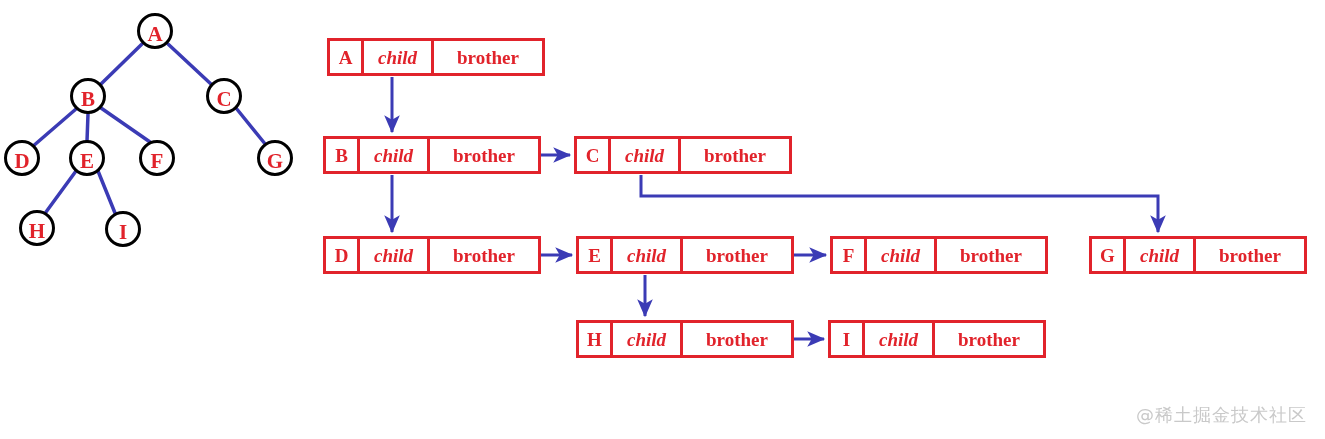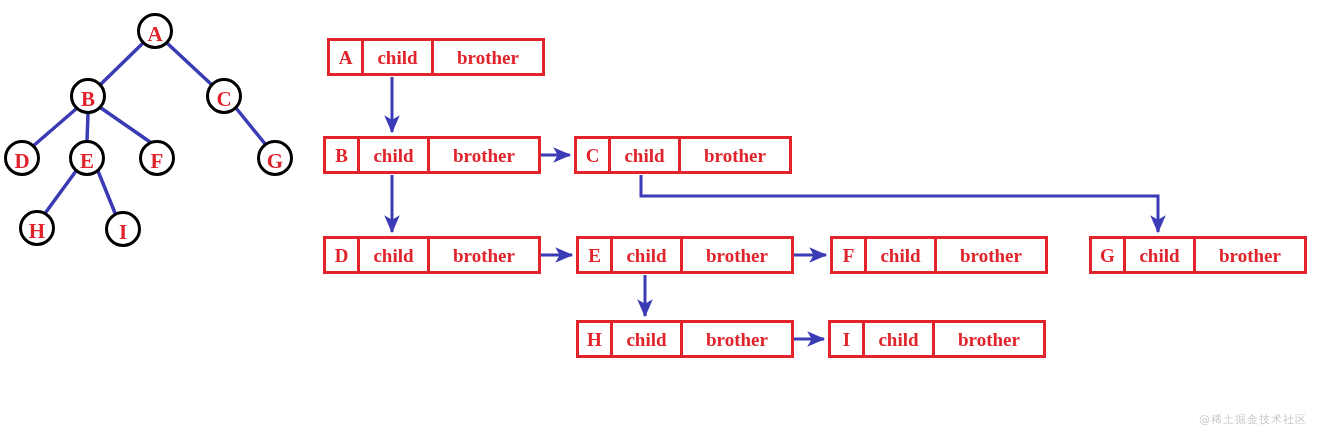--- a/index.html
+++ b/index.html
@@ -67,39 +67,40 @@
     box-sizing: border-box;
     white-space: nowrap;
   }
   .ll-cell.key {
     width: 34px;
     border-right: 3px solid #e1232b;
   }
   .ll-cell.child {
     width: 70px;
     border-right: 3px solid #e1232b;
+    font-style: italic;
   }
   .ll-cell.brother {
     width: 108px;
   }
   
   #connectors {
     position: absolute;
     left: 0; top: 0;
     width: 1325px; height: 439px;
     pointer-events: none;
   }
   
   #watermark {
     position: absolute;
     right: 18px;
     bottom: 12px;
     color: #c9c9c9;
     font-family: "DejaVu Sans", sans-serif;
-    font-size: 11px;
+    font-size: 18px;
     letter-spacing: 1px;
     white-space: nowrap;
   }
 </style>
 </head>
 <body>
 
 <div id="canvas">
 
   <div id="tree-panel">

